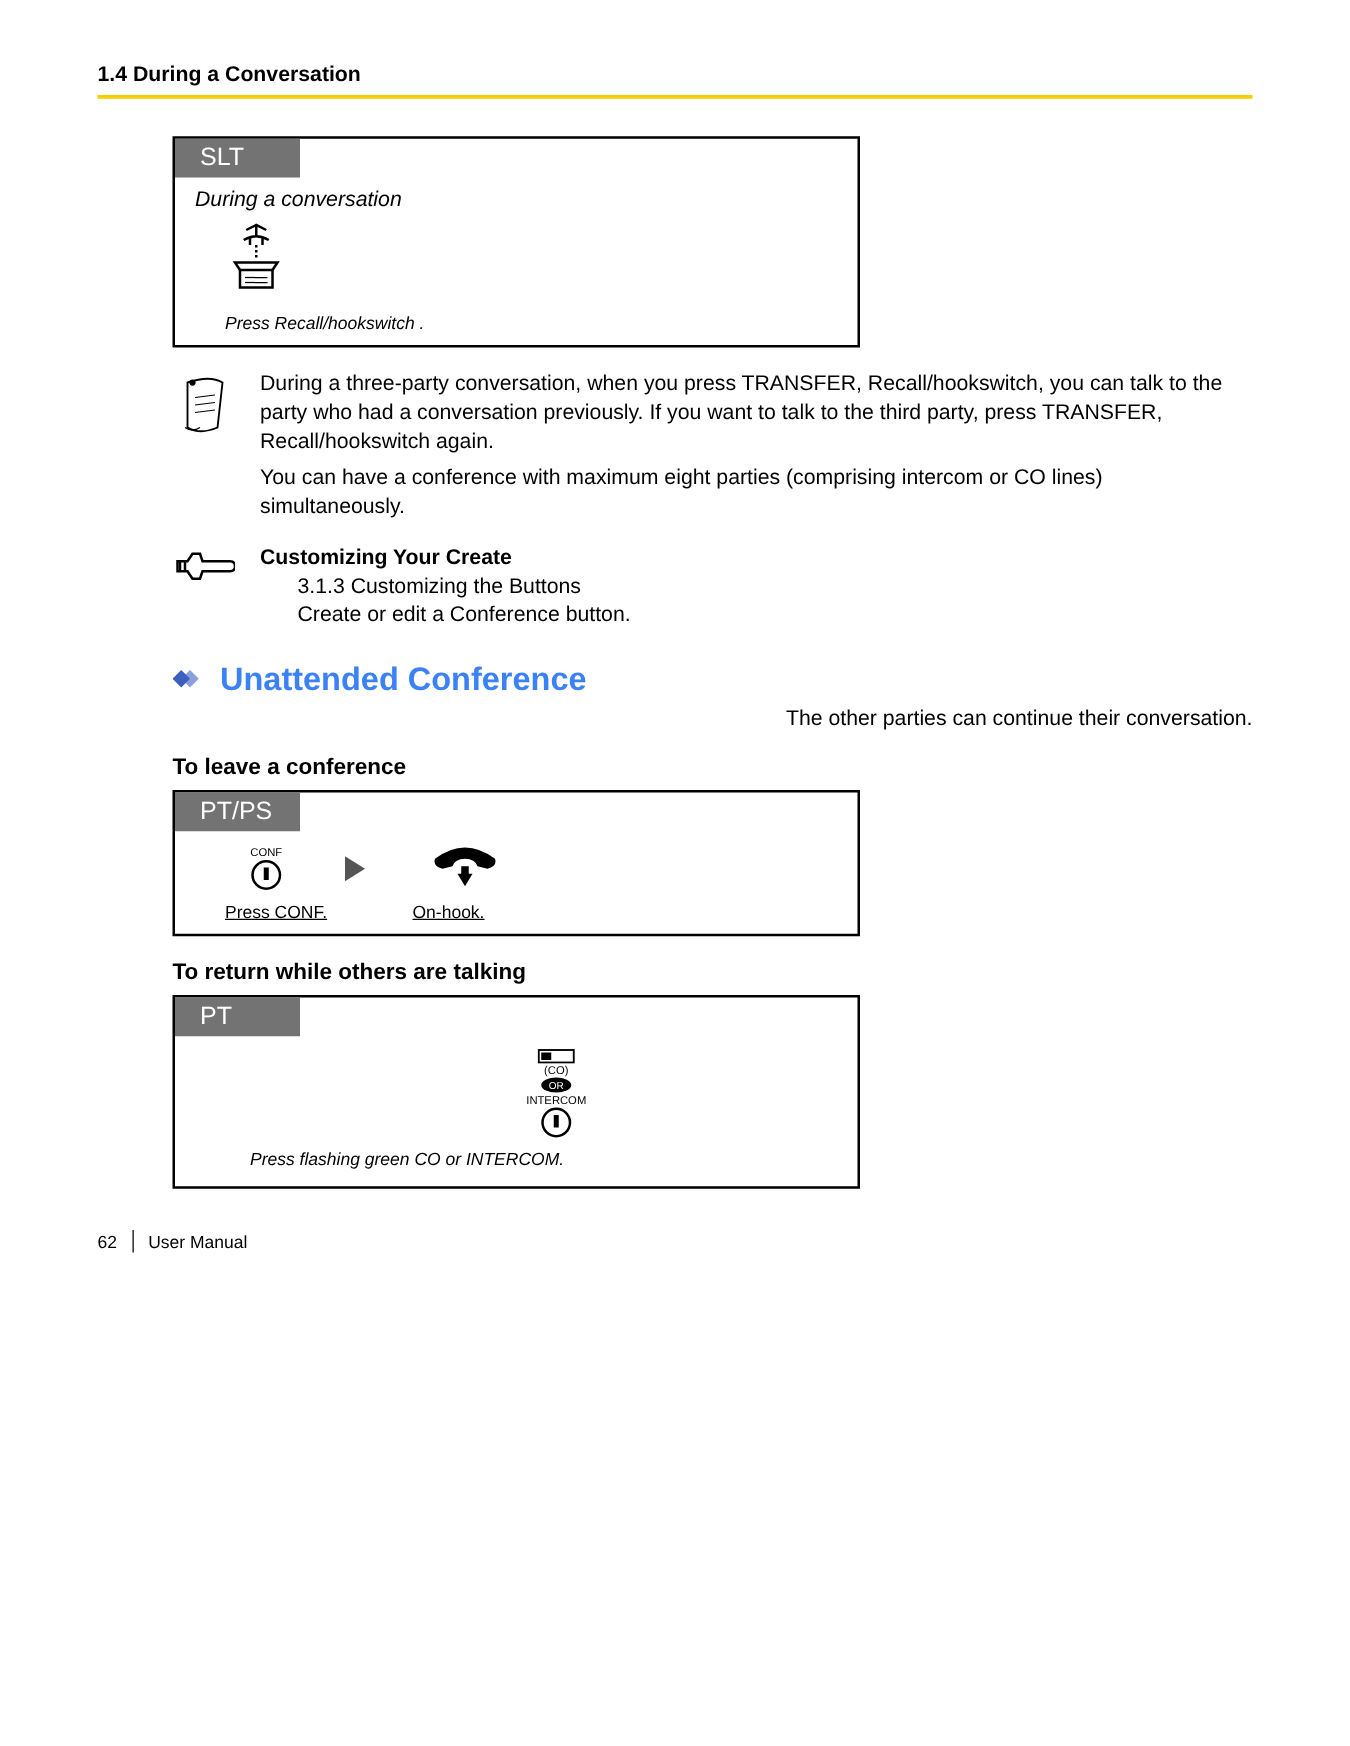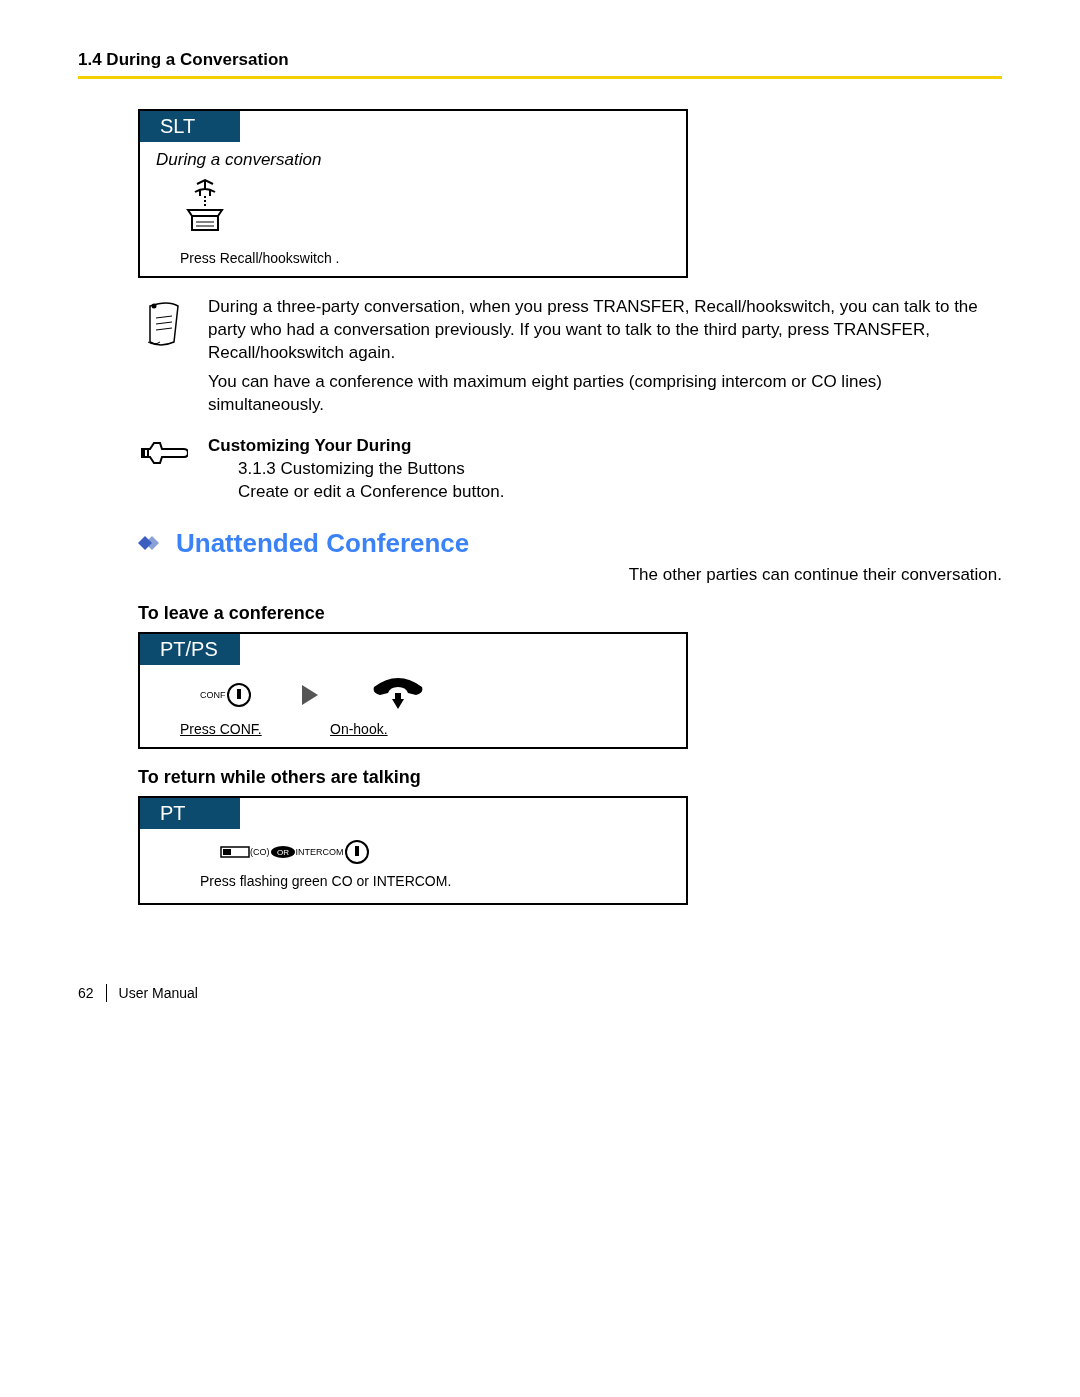--- a/index.html
+++ b/index.html
@@ -29,47 +29,48 @@
   
   .inst-box {
     border: 2px solid #000;
     margin-left: 60px;
     width: 550px;
     position: relative;
     box-sizing: border-box;
     margin-bottom: 18px;
   }
   .box-tab {
-    background: #0c4a6e;
+    background: #737373;
     color: #fff;
     font-size: 20px;
     padding: 4px 20px;
     display: inline-block;
     min-width: 100px;
     box-sizing: border-box;
   }
   .box-subtitle {
     font-style: italic;
     font-size: 17px;
     padding: 8px 16px 4px 16px;
   }
   .box-icon-row {
     display: flex;
     align-items: flex-start;
     padding: 4px 16px 4px 40px;
     gap: 50px;
   }
   .icon-col {
     display: flex;
-    flex-direction: row;
+    flex-direction: column;
     align-items: center;
   }
   .box-caption {
     font-size: 14px;
     padding: 6px 16px 10px 40px;
+    font-style: italic;
   }
   .caption-row {
     display:flex;
     padding: 2px 16px 10px 40px;
     font-size: 14px;
     text-decoration: underline;
   }
 
   
   .note-row {
@@ -182,21 +183,21 @@
 
   <div class="note-row">
     <div class="note-icon">
       <svg width="50" height="40" viewBox="0 0 50 40">
         <path d="M4 14 h8 l4 -6 h6 l2 6 h22 q4 0 4 4 t-4 4 h-22 l-2 6 h-6 l-4 -6 h-8 z" fill="#fff" stroke="#000" stroke-width="2"></path>
         <line x1="6" y1="14" x2="6" y2="22" stroke="#000" stroke-width="2"></line>
         <line x1="10" y1="14" x2="10" y2="22" stroke="#000" stroke-width="2"></line>
       </svg>
     </div>
     <div class="note-text">
-      <b>Customizing Your During</b>
+      <b>Customizing Your Create</b>
       <div style="padding-left:30px">
         <div>3.1.3 Customizing the Buttons</div>
         <div>Create or edit a Conference button.</div>
       </div>
     </div>
   </div>
 
   <div class="section-heading">
     <svg class="diamond-icon" viewBox="0 0 28 18">
       <path d="M7 9 l7 -7 l7 7 l-7 7 z" fill="#8aa0d8"></path>

